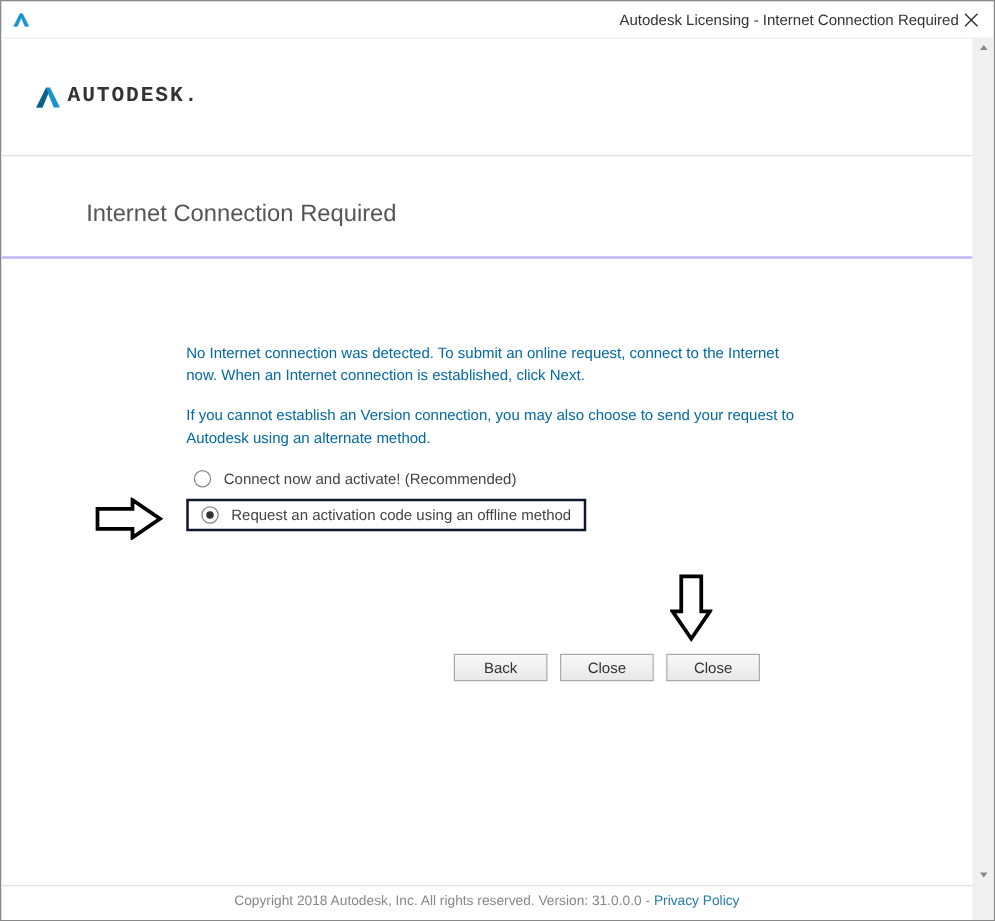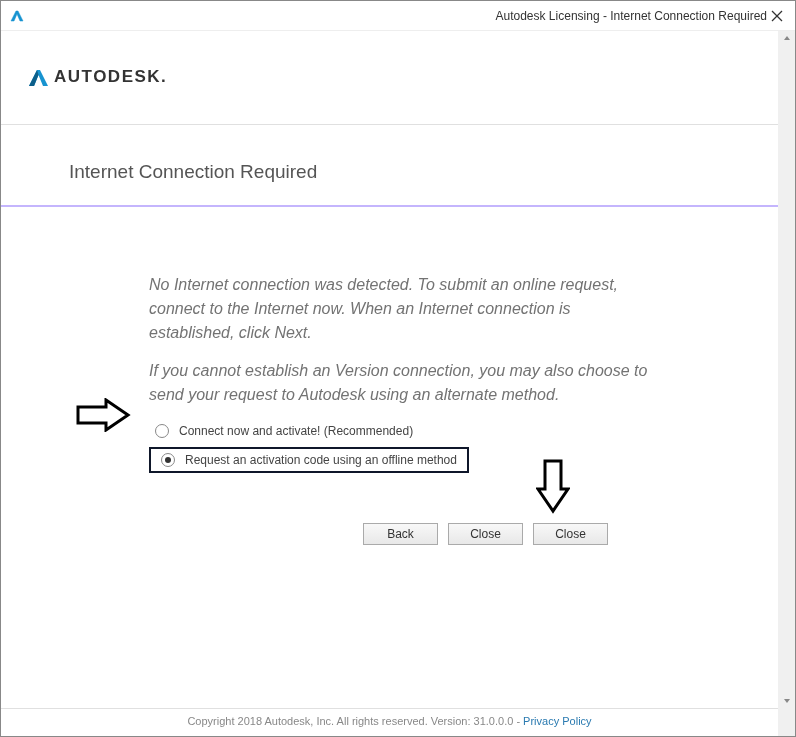--- a/index.html
+++ b/index.html
@@ -81,21 +81,23 @@
     }
     .logo-header {
       height: 94px;
       display: flex;
       align-items: center;
       padding-left: 26px;
       border-bottom: 1px solid #e0e0e0;
     }
     .autodesk-logo {
       display: flex;
+      align-items: center;
       gap: 5px;
+      font-family: Liberation Mono, monospace;
     }
     .autodesk-text {
       font-size: 17px;
       font-weight: 600;
       letter-spacing: 1.5px;
       color: #333;
     }
     .page-title-section {
       padding: 36px 0 22px 68px;
       border-bottom: 2px solid #c4b5fd;
@@ -104,26 +106,25 @@
       font-size: 19px;
       color: #555;
       font-weight: 400;
     }
     .body-section {
       padding: 66px 0 0 148px;
       flex: 1;
       position: relative;
     }
     .body-text {
-      font-size: 16px;
-      color: #737373;
+      font-size: 12px;
+      color: #0369a1;
       line-height: 1.5;
       max-width: 500px;
       margin-bottom: 14px;
-      font-style: italic;
     }
     .radio-group {
       margin-top: 10px;
     }
     .radio-option {
       display: flex;
       align-items: center;
       gap: 10px;
       margin-bottom: 6px;
       padding: 3px 6px;

